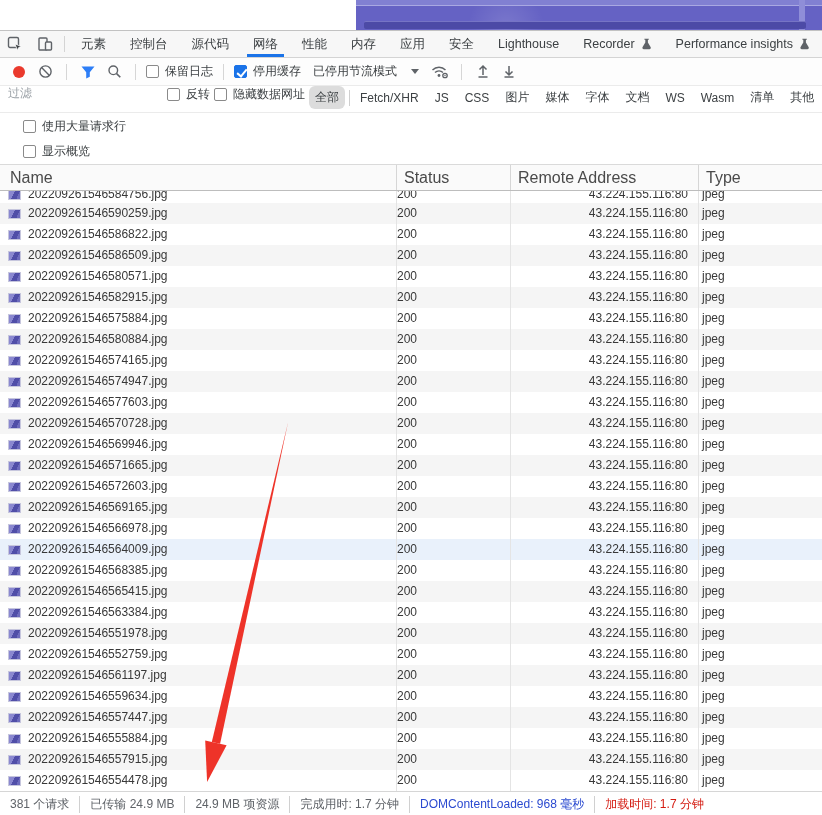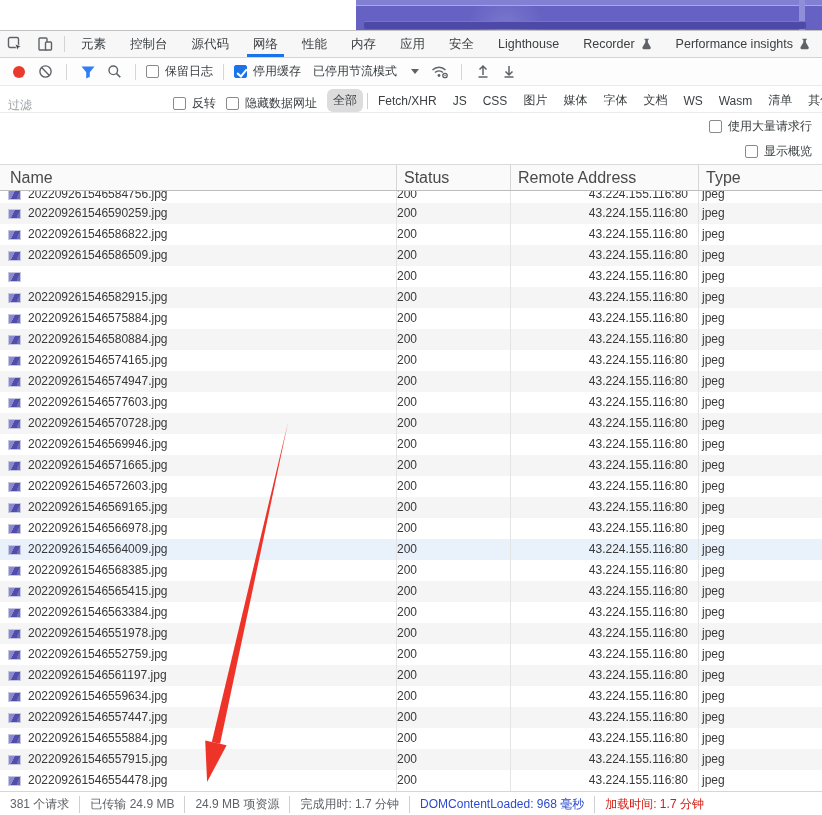--- a/index.html
+++ b/index.html
@@ -32,29 +32,29 @@
   .toolbar .vdiv { width:1px; height:16px; background:#d6d6d6; margin:0 6px; }
   .tbtn { width:22px; height:22px; display:flex; align-items:center; justify-content:center; cursor:pointer; }
   .record-dot { width:12px; height:12px; border-radius:50%; background:#ea3a2d; }
   .cbrow { display:flex; align-items:center; gap:6px; cursor:pointer; color:#3c4043; }
   .checkbox { width:13px; height:13px; border:1px solid #8a8a8a; border-radius:2px; background:#fff; position:relative; flex:0 0 13px; }
   .checkbox.checked { background:var(--accent); border-color:var(--accent); }
   .checkbox.checked::after { content:""; position:absolute; left:3.5px; top:0.5px; width:4px; height:8px; border:solid #fff; border-width:0 2px 2px 0; transform:rotate(40deg); }
   .dropdown { display:flex; align-items:center; gap:14px; margin-left:8px; color:#3c4043; cursor:pointer; }
   .caret { width:0; height:0; border-left:4px solid transparent; border-right:4px solid transparent; border-top:5px solid #5f6368; }
   
-  .filterrow { height:27px; flex:0 0 27px; background:#fff; border-bottom:1px solid #ebebeb; display:flex; align-items:flex-end; padding:0 8px; gap:10px; overflow:hidden; white-space:nowrap; }
+  .filterrow { height:27px; flex:0 0 27px; background:#fff; border-bottom:1px solid #ebebeb; display:flex; align-items:flex-start; padding:0 8px; gap:4px; overflow:hidden; white-space:nowrap; }
   .filter-input { width:158px; border:none; outline:none; font-size:12px; color:#333; font-family:inherit; }
   .filter-input::placeholder { color:#9aa0a6; }
   .pill { padding:3px 6px; border-radius:4px; color:#3c4043; cursor:pointer; }
   .pill.selected { background:#dcdcdc;border-radius:6px; }
   .pill-divider { width:1px; height:16px; background:#cfcfcf; }
   .pills { display:flex; align-items:center; gap:4px; }
   
-  .optrow { height:26px; flex:0 0 26px; display:flex; align-items:center; padding:0 10px; gap:7px; color:#3c4043; background:#fff;justify-content:flex-end; }
+  .optrow { height:26px; flex:0 0 26px; display:flex; align-items:center; padding:0 23px; gap:7px; color:#3c4043; background:#fff; }
   .optrow.last { border-bottom:1px solid #dadada; }
   
   .grid-header { height:26px; flex:0 0 26px; background:#fafafa; border-bottom:1px solid #bdbdbd; display:grid; grid-template-columns:396px 114px 188px 124px; align-items:center; color:#4a4a4a; font-size:16px; }
   .grid-header .hcell { padding-left:10px; height:100%; display:flex; align-items:center; cursor:pointer; }
   .grid-header .hcell + .hcell { border-left:1px solid #d6d6d6; padding-left:7px; }
   .rows { flex:0 0 600px; height:600px; overflow:hidden; position:relative; background:#fff; }
   .row { height:21px; display:grid; grid-template-columns:396px 114px 188px 124px; align-items:center; cursor:pointer; }
   .row.stripe { background:#f5f5f5; }
   .row.hl { background:var(--highlight); }
   .row.clipped { height:12px; overflow:hidden; }
@@ -291,20 +291,21 @@
           <span class="thumb"></span>
           <span>202209261546586509.jpg</span>
         </div>
         <div class="cell status">200</div>
         <div class="cell remote">43.224.155.116:80</div>
         <div class="cell type">jpeg</div>
       </div>
       <div class="row">
         <div class="cell name">
           <span class="thumb"></span>
+          <span>202209261546580571.jpg</span>
         </div>
         <div class="cell status">200</div>
         <div class="cell remote">43.224.155.116:80</div>
         <div class="cell type">jpeg</div>
       </div>
       <div class="row stripe">
         <div class="cell name">
           <span class="thumb"></span>
           <span>202209261546582915.jpg</span>
         </div>

